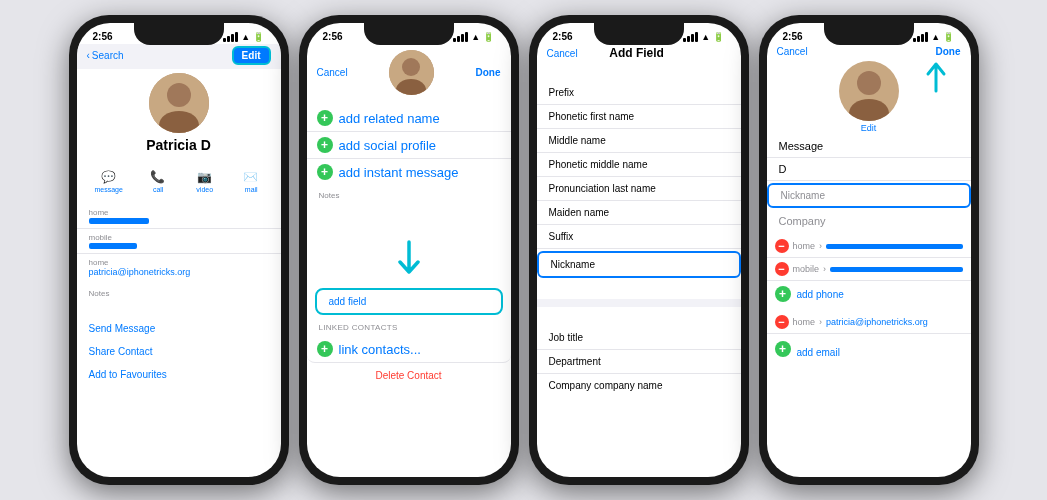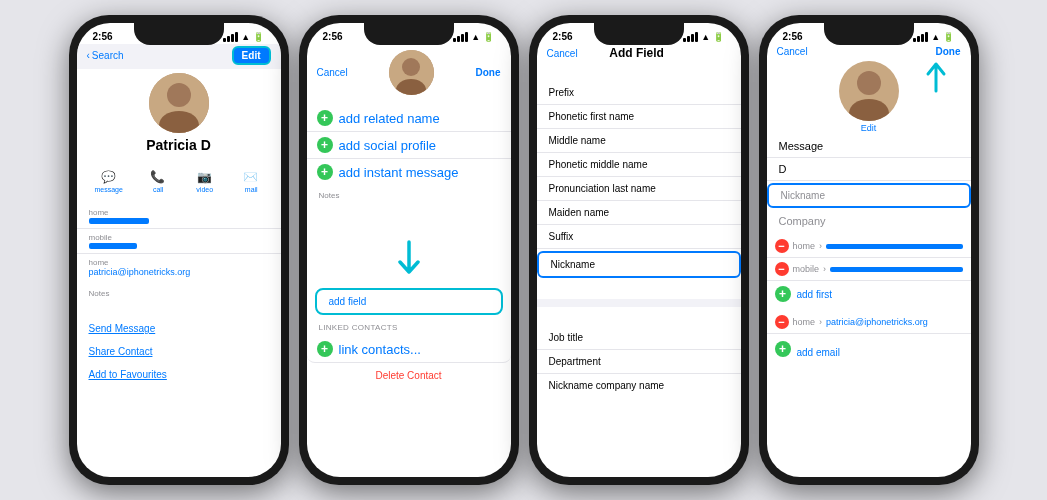--- a/index.html
+++ b/index.html
@@ -154,21 +154,20 @@
       color: #8e8e93;
       padding: 4px 12px 2px;
     }
     .link-row {
       background: #fff;
       padding: 5px 12px;
       border-radius: 8px;
       margin: 2px 0;
       font-size: 10px;
       color: #007aff;
-      text-decoration: underline;
     }
 
     
     .edit-nav {
       display: flex;
       justify-content: space-between;
       align-items: center;
       padding: 2px 10px 4px;
     }
     .nav-cancel { color: #007aff; font-size: 10px; }
@@ -521,21 +520,21 @@
         <div class="field-item">Phonetic middle name</div>
         <div class="field-item">Pronunciation last name</div>
         <div class="field-item">Maiden name</div>
         <div class="field-item">Suffix</div>
         <div class="field-item highlighted">Nickname</div>
       </div>
       <div class="field-separator"></div>
       <div class="field-list">
         <div class="field-item">Job title</div>
         <div class="field-item">Department</div>
-        <div class="field-item">Nickname company name</div>
+        <div class="field-item">Company company name</div>
       </div>
     </div>
   </div>
 
   <div class="phone">
     <div class="phone-inner">
       <div class="notch"></div>
       <div class="status-bar">
         <span class="time">2:56</span>
         <div class="status-icons">
@@ -591,21 +590,21 @@
           <div class="phone-number-bar"></div>
         </div>
         <div class="phone-row-edit">
           <div class="minus-circle">−</div>
           <span class="phone-type">mobile</span>
           <span class="phone-arrow"> › </span>
           <div class="phone-number-bar" style="width:55px"></div>
         </div>
         <div class="add-phone-row">
           <div class="plus-circle">+</div>
-          <span style="color:#007aff; font-size:10px;">add first</span>
+          <span style="color:#007aff; font-size:10px;">add phone</span>
         </div>
       </div>
       <div class="email-section">
         <div class="email-row">
           <div class="minus-circle">−</div>
           <span class="phone-type">home</span>
           <span class="phone-arrow"> › </span>
           <span class="email-text">patricia@iphonetricks.org</span>
         </div>
         <div class="add-phone-row">

